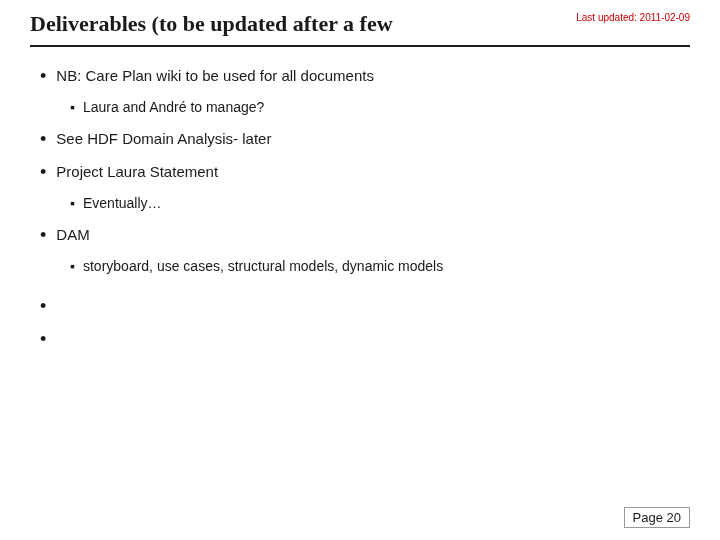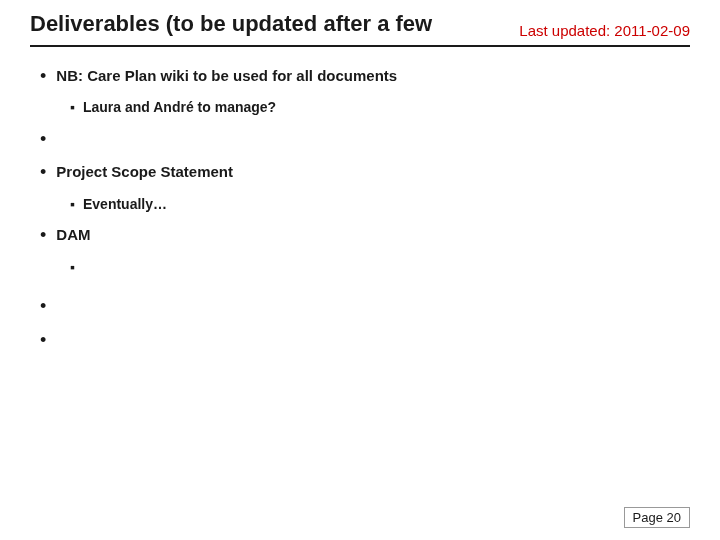--- a/index.html
+++ b/index.html
@@ -26,34 +26,35 @@
 
     .header-area {
       display: flex;
       justify-content: space-between;
       align-items: flex-start;
       margin-bottom: 6px;
     }
 
     .title-block {
       flex: 1;
+      font-family: Liberation Serif, serif;
     }
 
     .page-title {
       font-size: 22px;
       font-weight: bold;
       color: #1a1a1a;
       line-height: 1.3;
     }
 
     .last-updated {
-      font-size: 15px;
+      font-size: 10px;
       color: #cc0000;
       white-space: nowrap;
-      margin-top: 12px;
+      margin-top: 2px;
       flex-shrink: 0;
       padding-left: 10px;
     }
 
     .divider {
       border: none;
       border-top: 2px solid #1a1a1a;
       margin-bottom: 18px;
     }
 
@@ -71,21 +72,20 @@
 
     .bullet-item .bullet {
       margin-right: 10px;
       font-size: 18px;
       line-height: 1.3;
       flex-shrink: 0;
     }
 
     .bullet-item .item-text {
       line-height: 1.4;
-      font-weight: bold;
     }
 
     .sub-items {
       margin-left: 30px;
       margin-bottom: 10px;
       margin-top: 2px;
     }
 
     .sub-item {
       display: flex;
@@ -97,21 +97,20 @@
 
     .sub-bullet {
       margin-right: 8px;
       flex-shrink: 0;
       font-size: 14px;
       line-height: 1.4;
     }
 
     .sub-text {
       line-height: 1.4;
-      font-weight: bold;
     }
 
     .spacer {
       height: 8px;
     }
 
     .page-number-area {
       position: absolute;
       bottom: 12px;
       right: 30px;
@@ -153,40 +152,42 @@
     </div>
     <div class="sub-items">
       <div class="sub-item">
         <span class="sub-bullet">▪</span>
         <span class="sub-text">Laura and André to manage?</span>
       </div>
     </div>
 
     <div class="bullet-item">
       <span class="bullet">•</span>
-    </div>
-
-    <div class="bullet-item">
-      <span class="bullet">•</span>
-      <span class="item-text">Project Scope Statement</span>
+      <span class="item-text">See HDF Domain Analysis- later</span>
+    </div>
+
+    <div class="bullet-item">
+      <span class="bullet">•</span>
+      <span class="item-text">Project Laura Statement</span>
     </div>
     <div class="sub-items">
       <div class="sub-item">
         <span class="sub-bullet">▪</span>
         <span class="sub-text">Eventually…</span>
       </div>
     </div>
 
     <div class="bullet-item">
       <span class="bullet">•</span>
       <span class="item-text">DAM</span>
     </div>
     <div class="sub-items">
       <div class="sub-item">
         <span class="sub-bullet">▪</span>
+        <span class="sub-text">storyboard, use cases, structural models, dynamic models</span>
       </div>
     </div>
 
     <div class="spacer"></div>
 
     <div class="bullet-item">
       <span class="bullet">•</span>
     </div>
     <div class="bullet-item">
       <span class="bullet">•</span>

